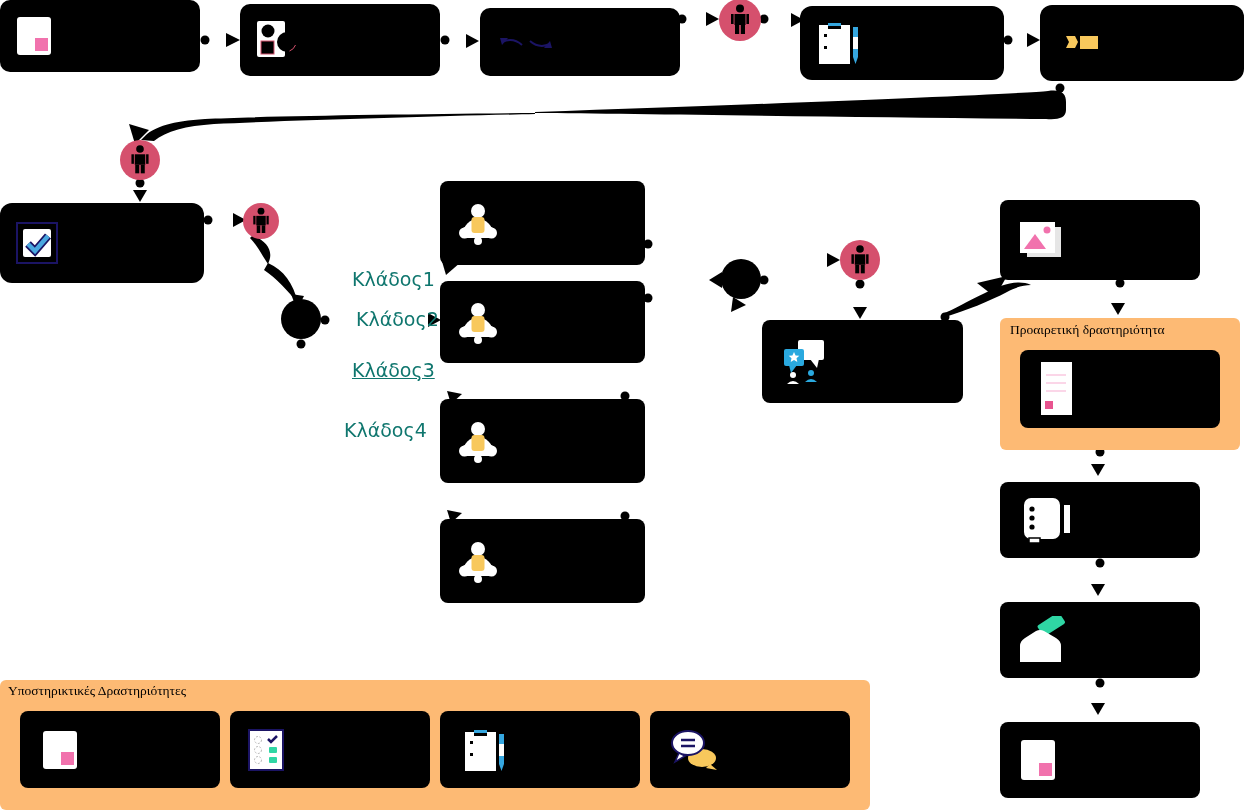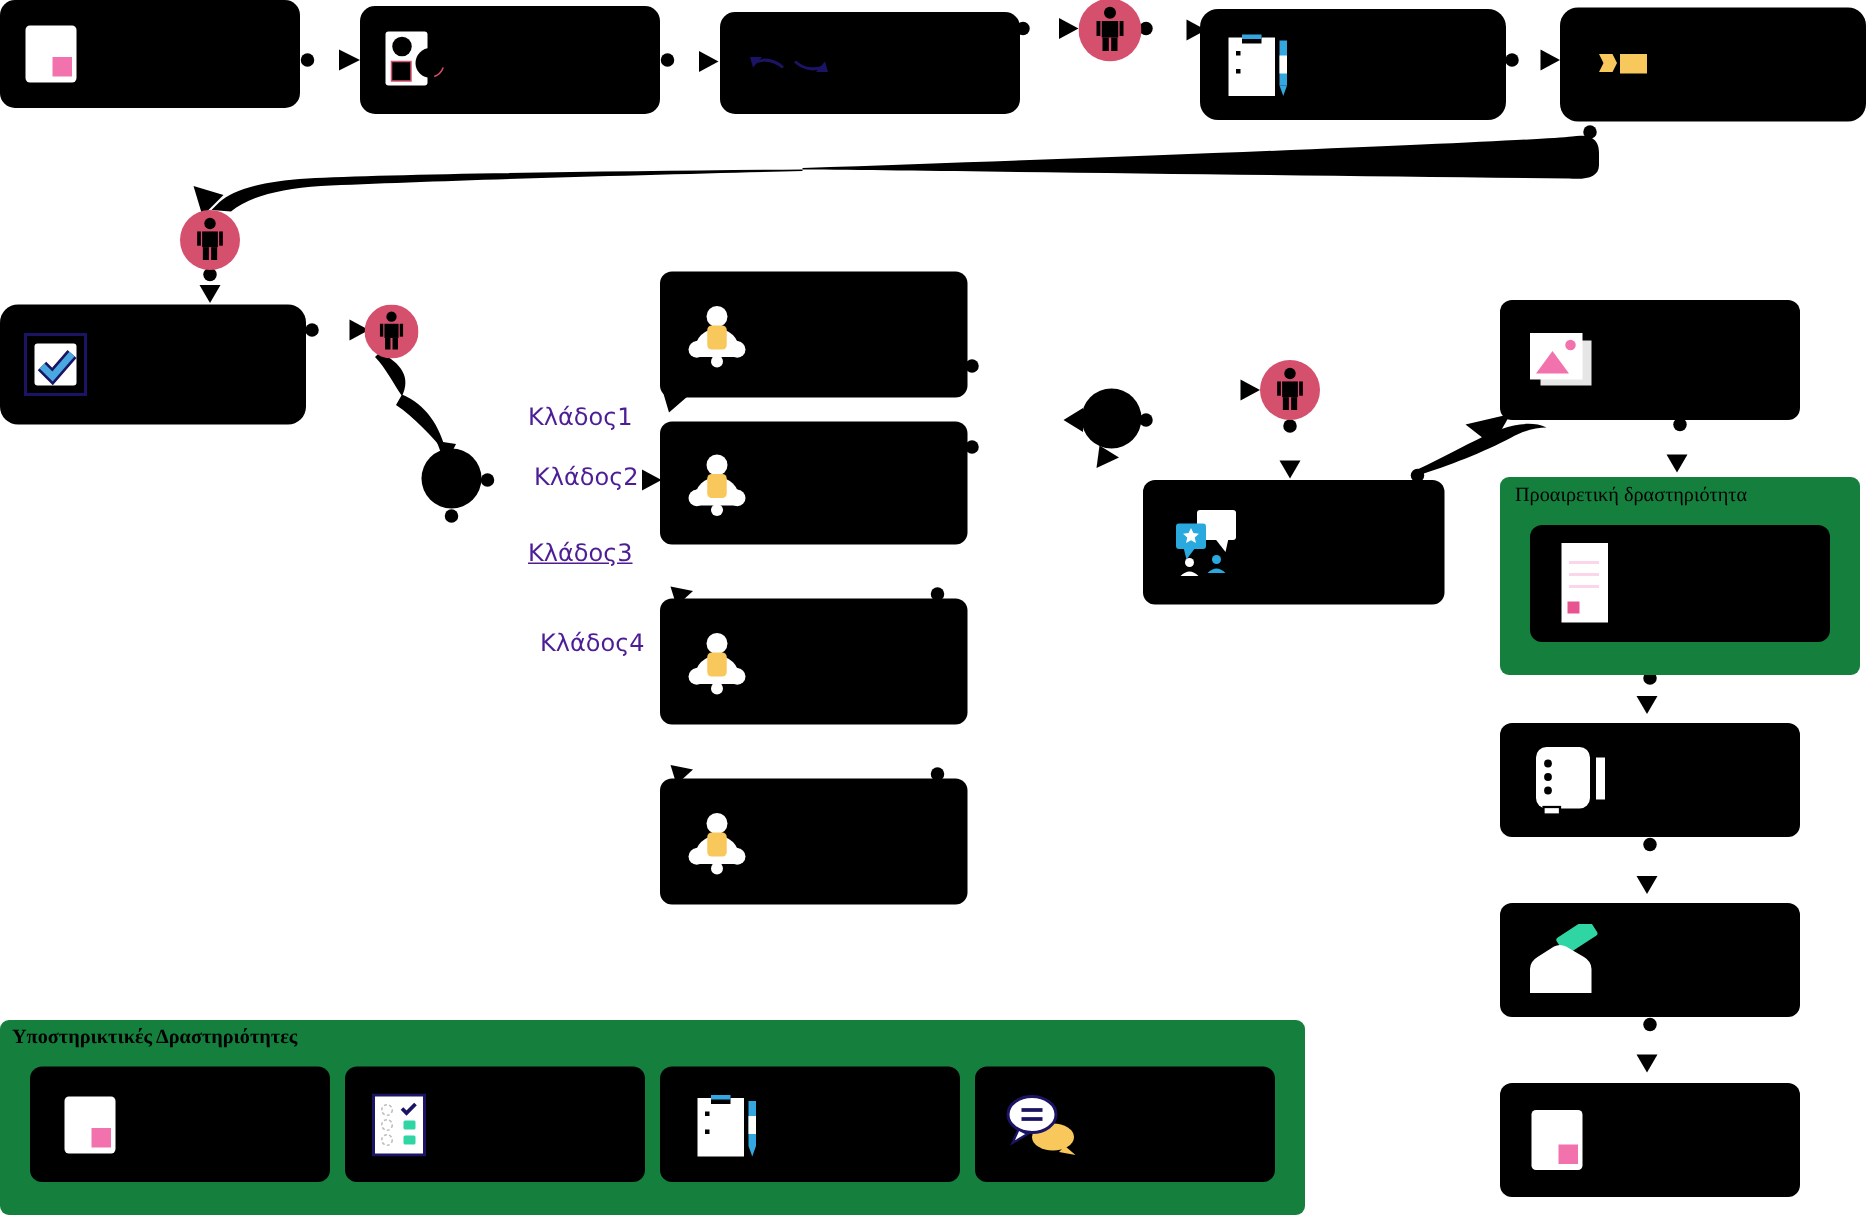--- a/index.html
+++ b/index.html
@@ -1,23 +1,23 @@
 <!DOCTYPE html>
 <html><head>
 <meta charset="utf-8">
 <style>
   html,body{margin:0;padding:0;background:#fff;}
   #canvas{position:relative;width:1247px;height:812px;background:#fff;overflow:hidden;
           font-family:"DejaVu Sans",sans-serif;}
   #connector-layer{position:absolute;left:0;top:0;width:1247px;height:812px;pointer-events:none;}
   .b{position:absolute;background:#000;border-radius:10px;display:flex;align-items:center;}
   .b .ic{margin-left:16px;line-height:0;}
-  .panel{position:absolute;background:#15803d;border-radius:6px;}
+  .panel{position:absolute;background:#fdba74;border-radius:6px;}
   .panel-title{position:absolute;font-family:"Liberation Serif",serif;font-size:13.5px;color:#000;}
-  .branch-label{position:absolute;font-size:16px;color:#4c1d95;}
+  .branch-label{position:absolute;font-size:19px;color:#0f766e;}
   .person{position:absolute;line-height:0;}
 </style>
 </head>
 <body>
 
 <div id="canvas">
 
   <svg id="connector-layer" viewBox="0 0 1247 812">
 
     <g fill="#000">
@@ -185,21 +185,21 @@
         <rect x="12" y="15" width="2.6" height="10" fill="#000"></rect>
         <rect x="27.4" y="15" width="2.6" height="10" fill="#000"></rect>
         <rect x="16" y="26" width="4.2" height="9" fill="#000"></rect>
         <rect x="21.8" y="26" width="4.2" height="9" fill="#000"></rect>
       </svg>
   </div>
 
   <div class="branch-label" style="left:352px;top:268px;">Κλάδος1</div>
   <div class="branch-label" style="left:356px;top:308px;text-align:right;">Κλάδος2</div>
   <div class="branch-label" style="left:352px;top:359px;text-decoration:underline;">Κλάδος3</div>
-  <div class="branch-label" style="left:360px;top:419px;text-align:center;">Κλάδος4</div>
+  <div class="branch-label" style="left:344px;top:419px;text-align:center;">Κλάδος4</div>
 
   <div class="b" style="left:440px;top:181px;width:205px;height:84px;border-radius:8px;">
     <span class="ic">
       <svg width="44" height="46">
           <circle cx="22" cy="11" r="7" fill="#fff"></circle>
           <path d="M7 34 a15 15 0 0 1 30 0 z" fill="#fff"></path>
           <circle cx="8.5" cy="33" r="5.5" fill="#fff"></circle>
           <circle cx="35.5" cy="33" r="5.5" fill="#fff"></circle>
           <rect x="5" y="27" width="34" height="11" rx="5" fill="#fff"></rect>
           <circle cx="22" cy="41" r="4" fill="#fff"></circle>
@@ -326,21 +326,21 @@
   <div class="b" style="left:1000px;top:722px;width:200px;height:76px;border-radius:8px;">
     <span class="ic" style="margin-left:20px;">
       <svg width="36" height="42">
           <rect x="1" y="1" width="34" height="40" rx="3" fill="#fff"></rect>
           <rect x="19" y="24" width="13" height="13" fill="#f172ad"></rect>
         </svg>
     </span>
   </div>
 
   <div class="panel" style="left:0;top:680px;width:870px;height:130px;">
-    <div class="panel-title" style="left:8px;top:3px;font-weight:bold;">Υποστηρικτικές Δραστηριότητες</div>
+    <div class="panel-title" style="left:8px;top:3px;">Υποστηρικτικές Δραστηριότητες</div>
 
     <div class="b" style="left:20px;top:31px;width:200px;height:77px;border-radius:8px;">
       <span class="ic" style="margin-left:22px;">
         <svg width="36" height="40">
             <rect x="1" y="1" width="34" height="38" rx="3" fill="#fff"></rect>
             <rect x="19" y="22" width="13" height="13" fill="#f172ad"></rect>
           </svg>
       </span>
     </div>
 

